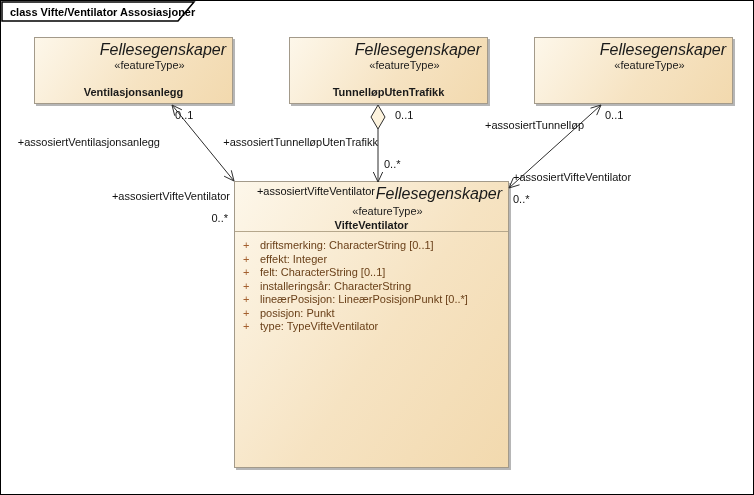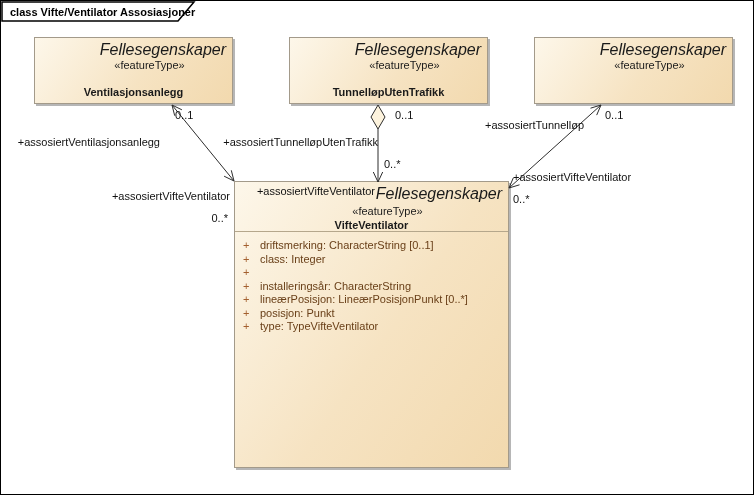--- a/index.html
+++ b/index.html
@@ -91,24 +91,25 @@
     <div class="prop-string">Fellesegenskaper</div>
     <div class="stereotype">«featureType»</div>
     <div class="cls-name">VifteVentilator</div>
     <div class="attrs">
       <div class="attr-row">
         <span class="attr-vis">+</span>
         <span class="attr-sig">driftsmerking: CharacterString [0..1]</span>
       </div>
       <div class="attr-row">
         <span class="attr-vis">+</span>
-        <span class="attr-sig">class: Integer</span>
+        <span class="attr-sig">effekt: Integer</span>
       </div>
       <div class="attr-row">
         <span class="attr-vis">+</span>
+        <span class="attr-sig">felt: CharacterString [0..1]</span>
       </div>
       <div class="attr-row">
         <span class="attr-vis">+</span>
         <span class="attr-sig">installeringsår: CharacterString</span>
       </div>
       <div class="attr-row">
         <span class="attr-vis">+</span>
         <span class="attr-sig">lineærPosisjon: LineærPosisjonPunkt [0..*]</span>
       </div>
       <div class="attr-row">

